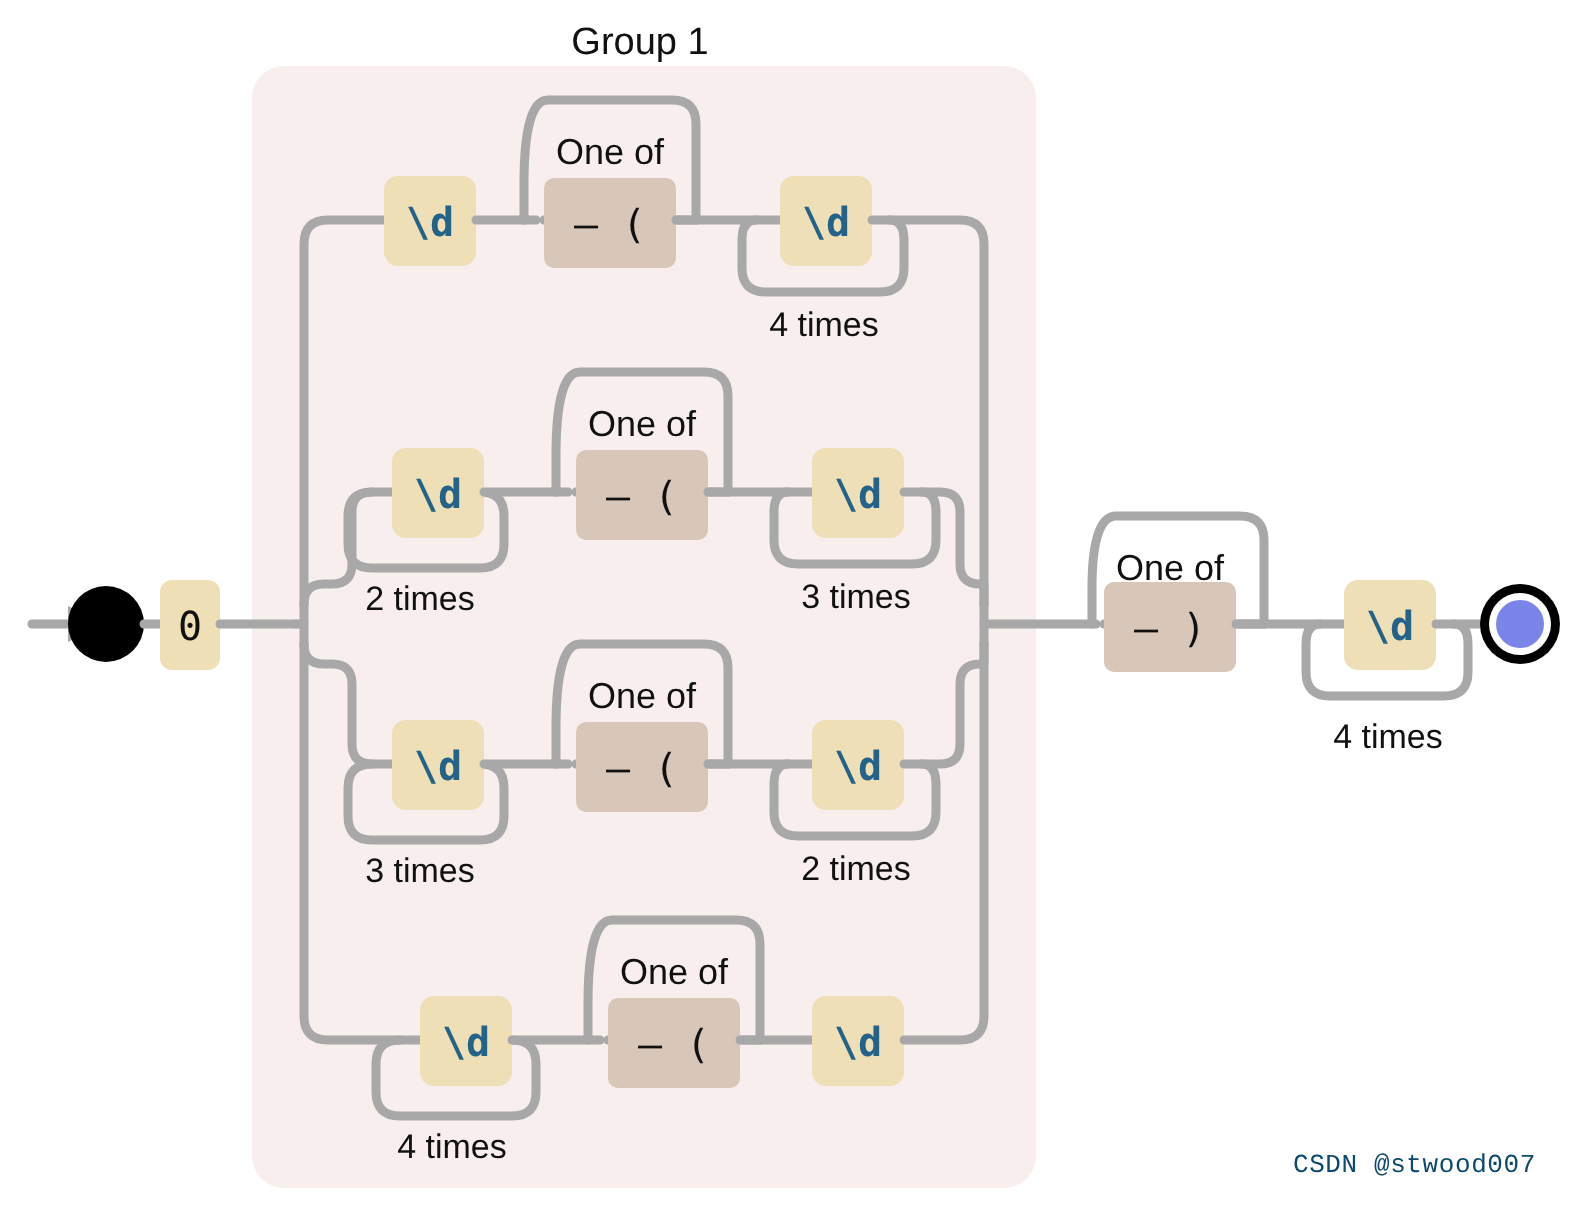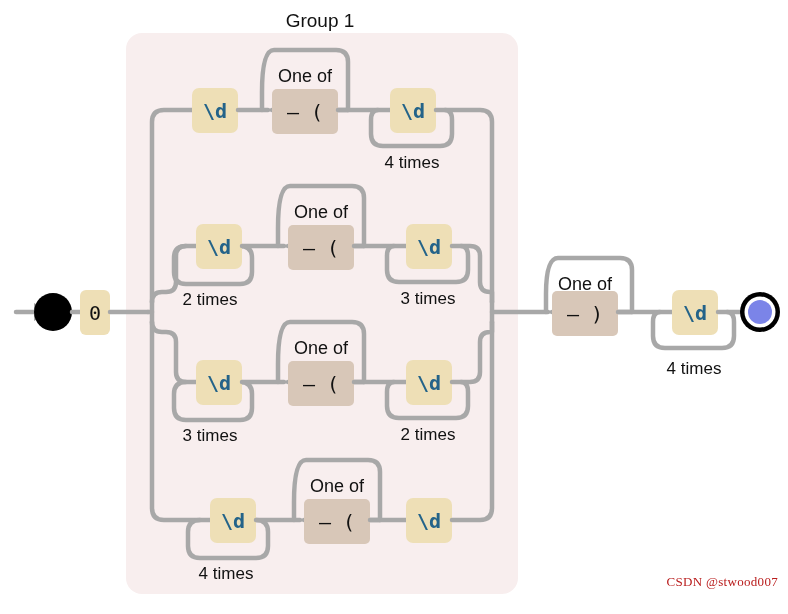--- a/index.html
+++ b/index.html
@@ -63,25 +63,25 @@
     fill: #111111;
     text-anchor: middle;
   }
   .start-dot { fill: #000000; }
   .end-ring-outer { fill: #000000; }
   .end-ring-mid { fill: #ffffff; }
   .end-ring-inner { fill: #7b84e8; }
   .arrow-head { fill: #a8a8a8; }
   .watermark {
     position: absolute;
-    right: 10px;
+    right: 20px;
     bottom: 10px;
-    font-family: Liberation Serif, serif;
+    font-family: Liberation Mono, monospace;
     font-size: 13px;
-    color: #b91c1c;
+    color: #0c4a6e;
     letter-spacing: 0.3px;
     user-select: none;
   }
 </style>
 </head>
 <body>
 
 <div id="diagram-root">
   <svg id="railroad" viewBox="0 0 788 614">
 

